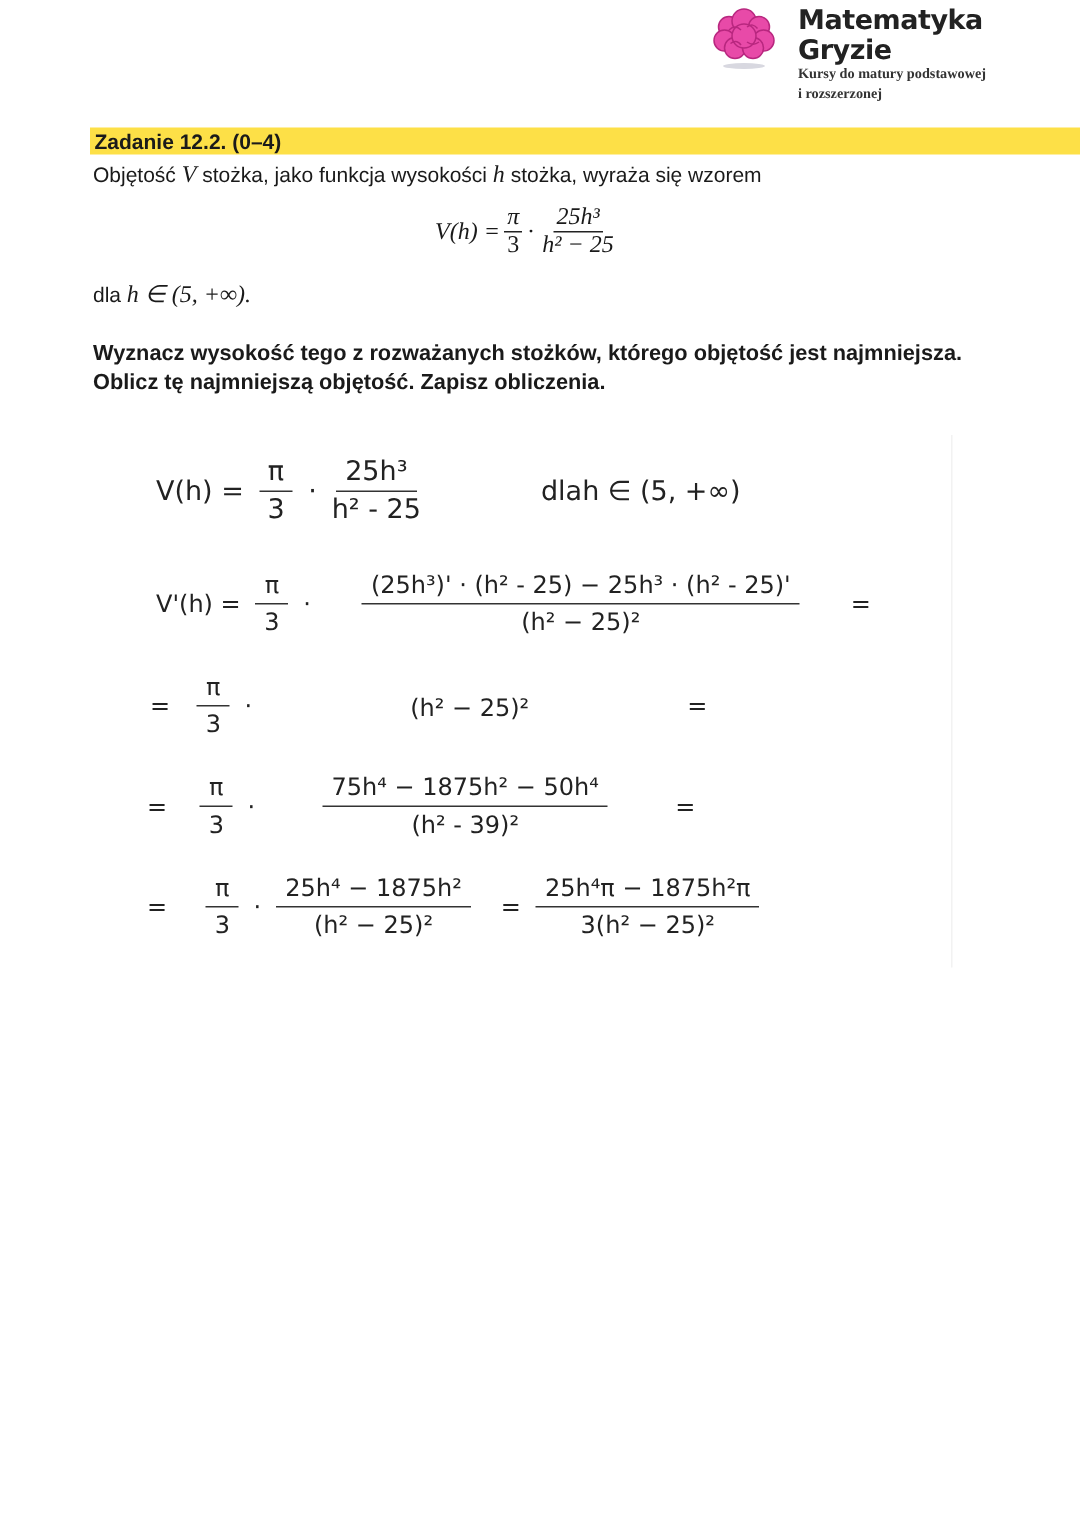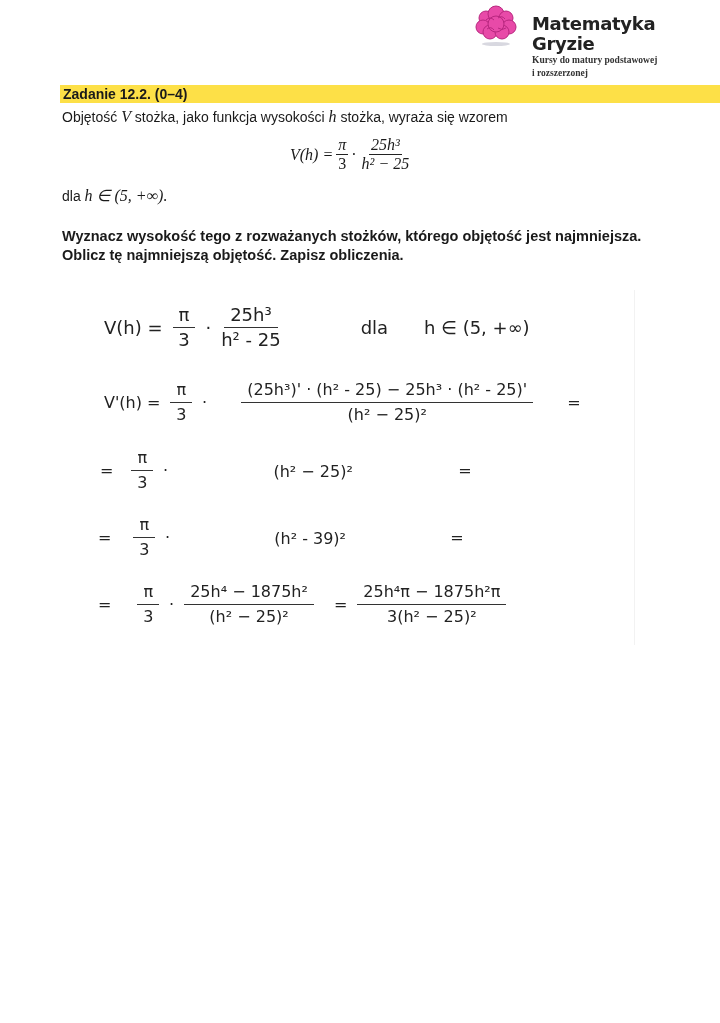--- a/index.html
+++ b/index.html
@@ -1,21 +1,21 @@
 <!DOCTYPE html>
 <html><head>
 <meta charset="utf-8">
 <style>
   html, body { margin: 0; padding: 0; background: #ffffff; }
   body { width: 720px; height: 1023px; position: relative; overflow: hidden;
          font-family: "Liberation Sans", sans-serif; color: #1a1a1a; }
   .logo { position: absolute; left: 474px; top: 4px; display: flex; align-items: flex-start; }
   .brain { width: 44px; height: 44px; position: relative; }
   .brain svg { display: block; }
-  .brand { margin-left: 14px; margin-top: 10px; }
+  .brand { margin-left: 14px; margin-top: 0; }
   .brand-title { font-family: "DejaVu Sans", sans-serif; font-weight: bold; font-size: 18px; color: #222; letter-spacing: -0.3px; line-height: 20px; }
   .brand-sub { font-family: Liberation Serif, serif; font-size: 9.5px; font-weight: bold; color: #333; line-height: 13px; }
   .task-bar { position: absolute; left: 60px; top: 85px; width: 704px; height: 18px; background: #fde047; }
   .task-bar span { font-weight: bold; font-size: 14px; line-height: 18px; padding-left: 3px; color: #1a1a1a; }
   .p { position: absolute; left: 62px; font-size: 14px; }
   .mi { font-family: "Liberation Serif", serif; font-style: italic; font-size: 16px; }
   .formula { position: absolute; left: 290px; top: 136px; display: flex; align-items: center;
              font-family: "Liberation Serif", serif; font-size: 16px; }
   .frac { display: inline-flex; flex-direction: column; align-items: center; margin: 0 3px; }
   .frac .num { padding: 0 2px; border-bottom: 1px solid #222; line-height: 18px; }
@@ -95,21 +95,21 @@
   <span class="hw-frac sp">
     <span class="num">π</span>
     <span class="den">3</span>
   </span>
   <span>·</span>
   <span class="hw-frac sp">
     <span class="num">25h³</span>
     <span class="den">h² - 25</span>
   </span>
   <span style="margin-left:70px;">dla</span>
-  <span style="margin-left:36px;">h ∈ (5, +∞)</span>
+  <span style="">h ∈ (5, +∞)</span>
 </div>
 
 <div class="row" style="top:380px; left:104px;">
   <span>V'(h) =</span>
   <span class="hw-frac sp">
     <span class="num">π</span>
     <span class="den">3</span>
   </span>
   <span>·</span>
   <span class="hw-frac sp" style="min-width:340px;justify-content:center;">
@@ -133,20 +133,21 @@
 </div>
 
 <div class="row" style="top:515px; left:98px;">
   <span>=</span>
   <span class="hw-frac sp" style="margin-left:22px;">
     <span class="num">π</span>
     <span class="den">3</span>
   </span>
   <span>·</span>
   <span class="hw-frac sp" style="min-width:260px;">
+    <span class="num">75h⁴ − 1875h² − 50h⁴</span>
     <span class="den">(h² - 39)²</span>
   </span>
   <span>=</span>
 </div>
 
 <div class="row" style="top:582px; left:98px;">
   <span>=</span>
   <span class="hw-frac sp" style="margin-left:26px;">
     <span class="num">π</span>
     <span class="den">3</span>

